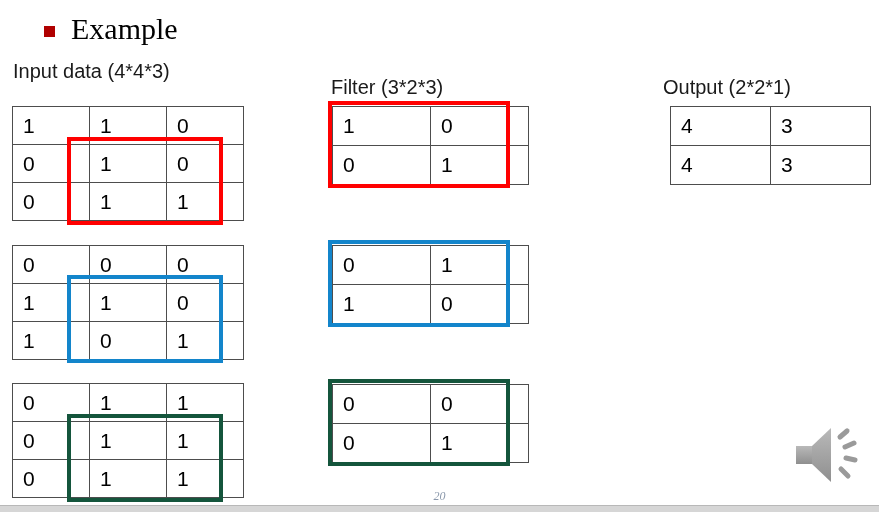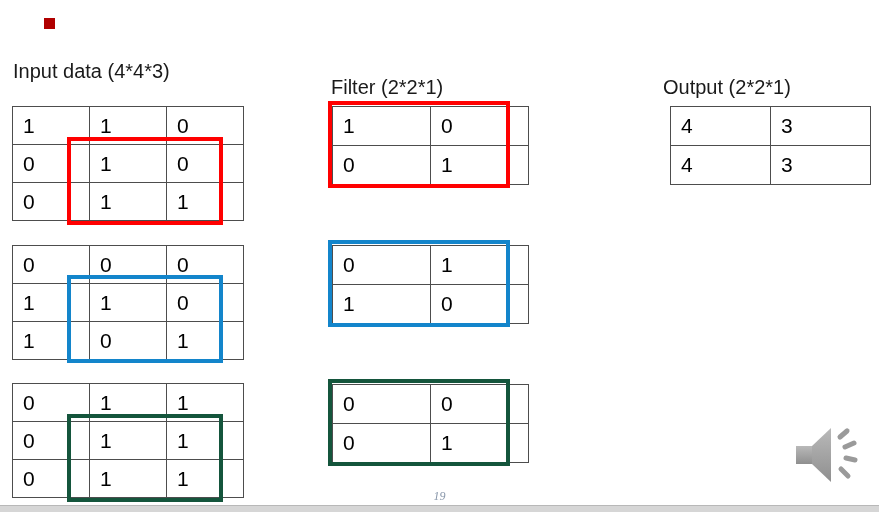--- a/index.html
+++ b/index.html
@@ -147,24 +147,25 @@
     height: 6px;
     background: #d6d6d6;
     border-top: 1px solid #b8b8b8;
   }
 </style>
 </head>
 <body>
 
 <div class="bullet-row">
   <div class="bullet-square" style="background: rgb(176, 0, 0);"></div>
+  <div class="bullet-text">Example</div>
 </div>
 
 <div class="col-heading" id="heading-input">Input data (4*4*3)</div>
-<div class="col-heading" id="heading-filter">Filter (2*2*1)</div>
+<div class="col-heading" id="heading-filter">Filter (3*2*3)</div>
 <div class="col-heading" id="heading-output">Output (2*2*1)</div>
 
 <table class="matrix input" id="input-matrix-0">
   <tbody>
       <tr>
     <td>1</td>
     <td>1</td>
     <td>0</td>
   </tr>
   <tr>
@@ -273,21 +274,21 @@
     <td>4</td>
     <td>3</td>
   </tr>
   <tr>
     <td>4</td>
     <td>3</td>
   </tr>
 </tbody>
   </table>
 
-<div class="page-number">19</div>
+<div class="page-number">20</div>
 
 <div class="audio-icon">
   <svg width="74" height="62" viewBox="0 0 74 62" xmlns="http://www.w3.org/2000/svg">
     <defs>
       <linearGradient id="spkgrad" x1="0" y1="0" x2="0" y2="1">
         <stop offset="0%" stop-color="#b9b9b9"></stop>
         <stop offset="100%" stop-color="#8f8f8f"></stop>
       </linearGradient>
     </defs>
     <g fill="url(#spkgrad)">

